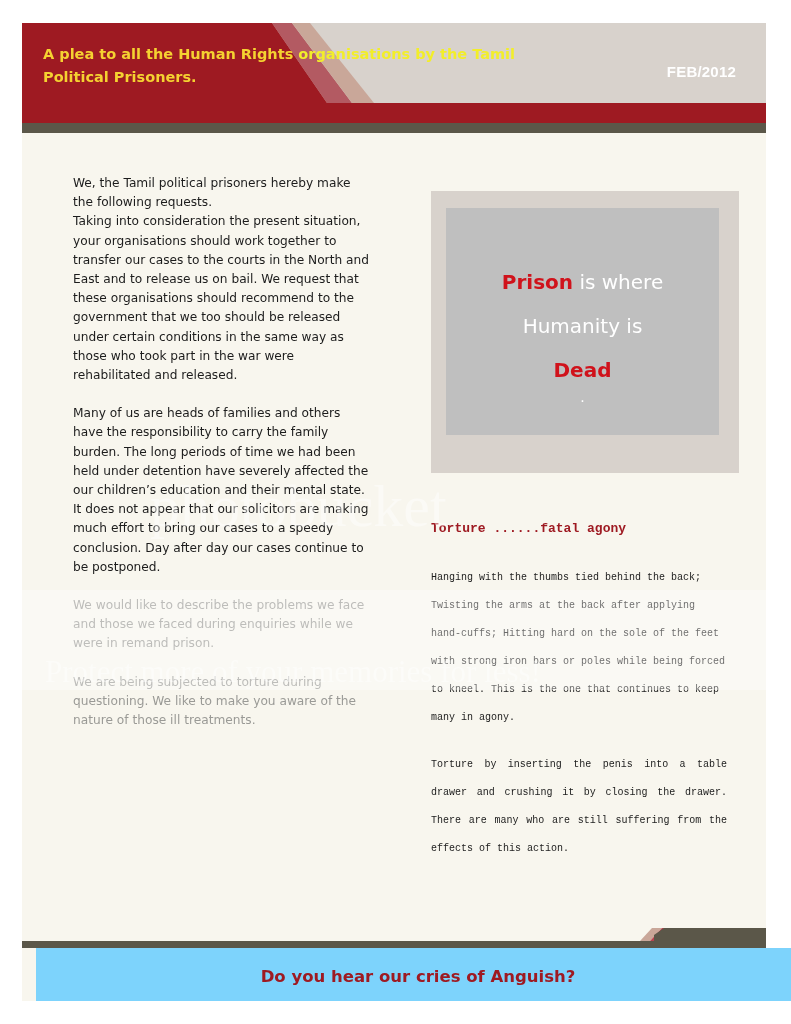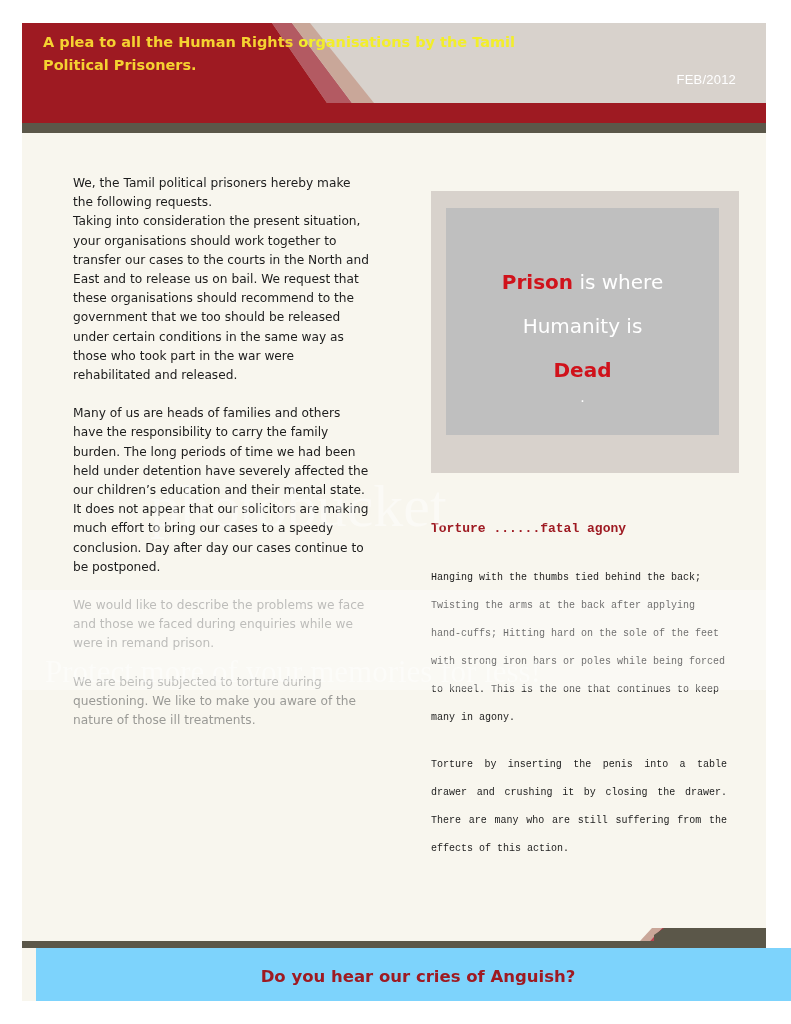--- a/index.html
+++ b/index.html
@@ -21,27 +21,27 @@
   .header .stripe-pink {
     position:absolute; left:0; top:0; width:744px; height:80px; background:#b35a62;
     clip-path: polygon(250px 0, 270px 0, 330px 80px, 305px 80px);
   }
   .header .stripe-tan {
     position:absolute; left:0; top:0; width:744px; height:80px; background:#c9a799;
     clip-path: polygon(270px 0, 288px 0, 352px 80px, 330px 80px);
   }
   .header .dark-bar { position:absolute; left:0; top:100px; width:744px; height:10px; background:#5b5749; }
   .header-title {
-    position:absolute; left:21px; top:8px; width:500px;
+    position:absolute; left:21px; top:20px; width:500px;
     font-family:"DejaVu Sans", sans-serif; font-weight:bold; font-size:14.5px; line-height:23px;
     color:#f5d231;
   }
   .header-title .hl { color:#f2ee2a; }
   .header-date {
-    position:absolute; right:30px; top:49px; color:#ffffff; font-size:13px; font-weight:normal; letter-spacing:0.2px;
+    position:absolute; right:30px; top:40px; color:#ffffff; font-size:15px; font-weight:bold; letter-spacing:0.2px;
   }
   
   .col-left {
     position:absolute; left:51px; top:151px; width:300px;
     font-family:"DejaVu Sans", sans-serif; font-size:12.2px; line-height:19.2px; color:#1c1c1c;
   }
   .col-left p { margin:0 0 19px 0; }
   .col-left p.first { margin-bottom:19px; }
   .faded { color:#9a9a96; }
   

